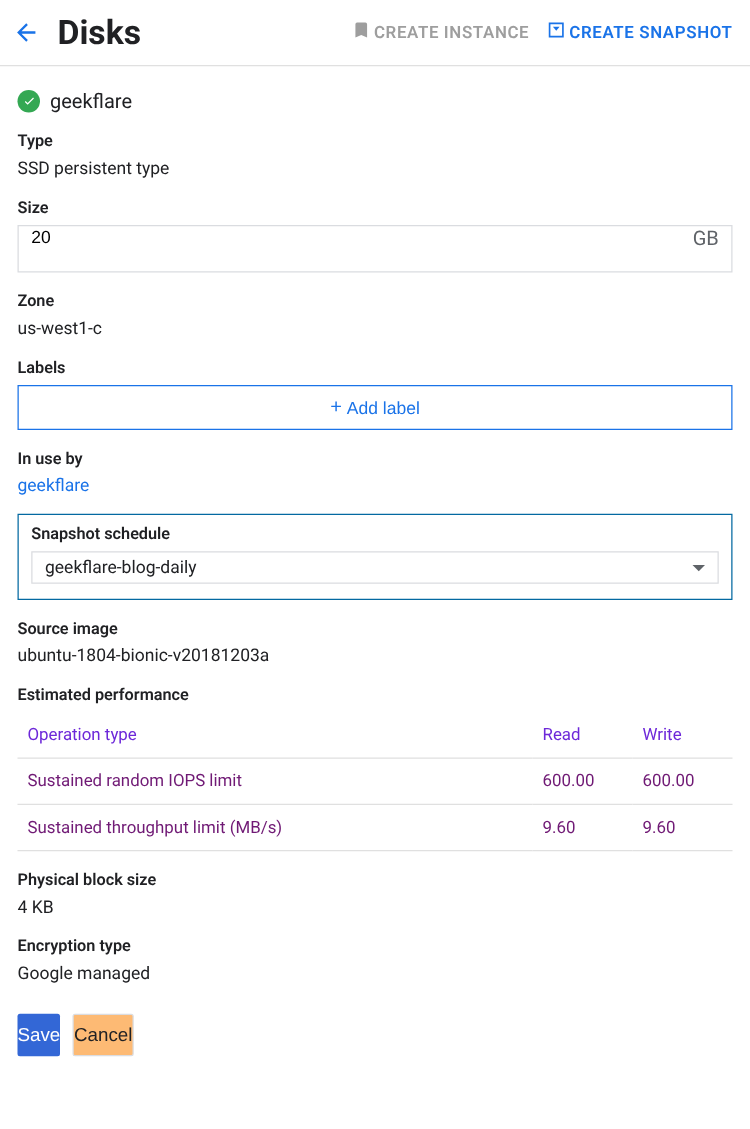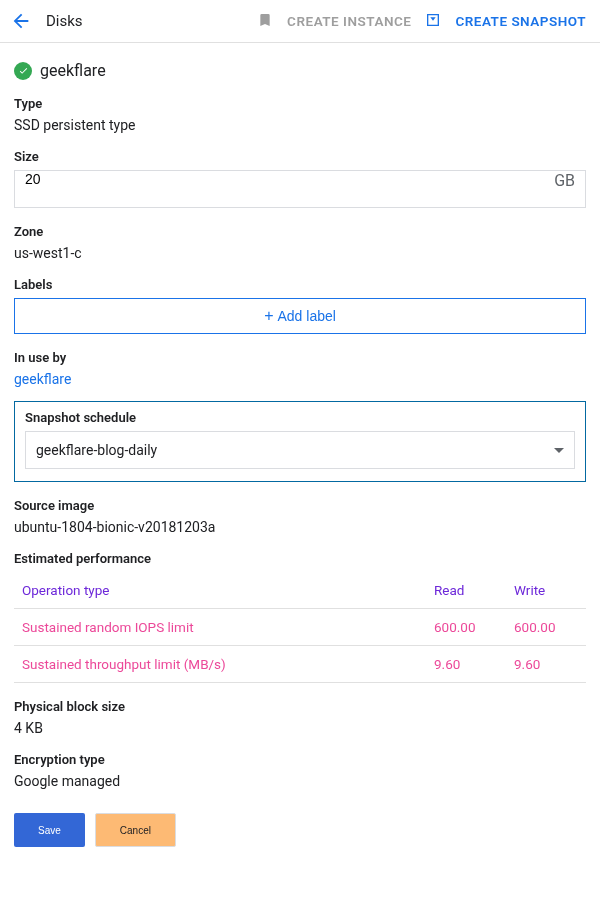--- a/index.html
+++ b/index.html
@@ -17,30 +17,30 @@
     border-bottom: 1px solid #e0e0e0;
     gap: 14px;
   }
   .back-arrow {
     color: #1a73e8;
     cursor: pointer;
     display: flex;
     align-items: center;
   }
   .page-title {
-    font-size: 15px;
-    font-weight: 400;
+    font-size: 27px;
+    font-weight: 700;
     color: #202124;
     flex: 0 0 auto;
   }
   .topbar-spacer { flex: 1; }
   .top-action {
     display: flex;
     align-items: center;
-    gap: 14px;
+    gap: 2px;
     font-size: 13.5px;
     font-weight: 600;
     letter-spacing: 0.5px;
     cursor: pointer;
   }
   .top-action.disabled { color: #9e9e9e; }
   .top-action.primary { color: #1a73e8; }
   .content {
     padding: 16px 14px 18px 14px;
   }
@@ -112,21 +112,21 @@
     margin-top: 6px;
   }
   .plus { font-size: 16px; font-weight: 500; }
   .highlight-box {
     border: 1px solid #0369a1;
     padding: 8px 10px 12px 10px;
     margin-top: 14px;
   }
   .select-box {
     border: 1px solid #dadce0;
-    height: 38px;
+    height: 26px;
     display: flex;
     align-items: center;
     padding: 0 10px;
     justify-content: space-between;
     cursor: pointer;
     margin-top: 6px;
   }
   .select-text { font-size: 14px; color: #202124; }
   .caret {
     width: 0; height: 0;
@@ -137,39 +137,39 @@
   table.perf {
     width: 100%;
     border-collapse: collapse;
     margin-top: 6px;
   }
   table.perf th, table.perf td {
     text-align: left;
     padding: 10px 8px;
     font-size: 13.5px;
     border-bottom: 1px solid #e0e0e0;
-    color: #ec4899;
+    color: #701a75;
   }
   table.perf th {
     font-weight: 400;
     color: #6d28d9;
   }
   table.perf th:nth-child(2), table.perf td:nth-child(2),
   table.perf th:nth-child(3), table.perf td:nth-child(3) {
     width: 80px;
   }
   .footer-actions {
     display: flex;
     gap: 10px;
     margin-top: 24px;
   }
   .btn {
     height: 34px;
-    padding: 0 24px;
-    font-size: 10px;
+    padding: 0 0;
+    font-size: 15px;
     cursor: pointer;
     display: flex;
     align-items: center;
     border-radius: 2px;
   }
   .btn-primary {
     background: #3367d6;
     color: #fff;
     border: none;
   }

